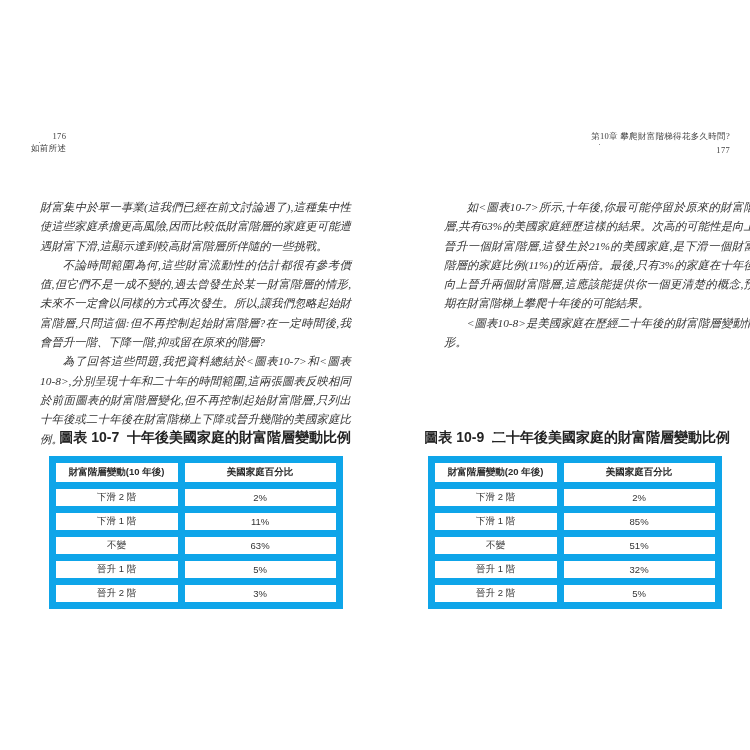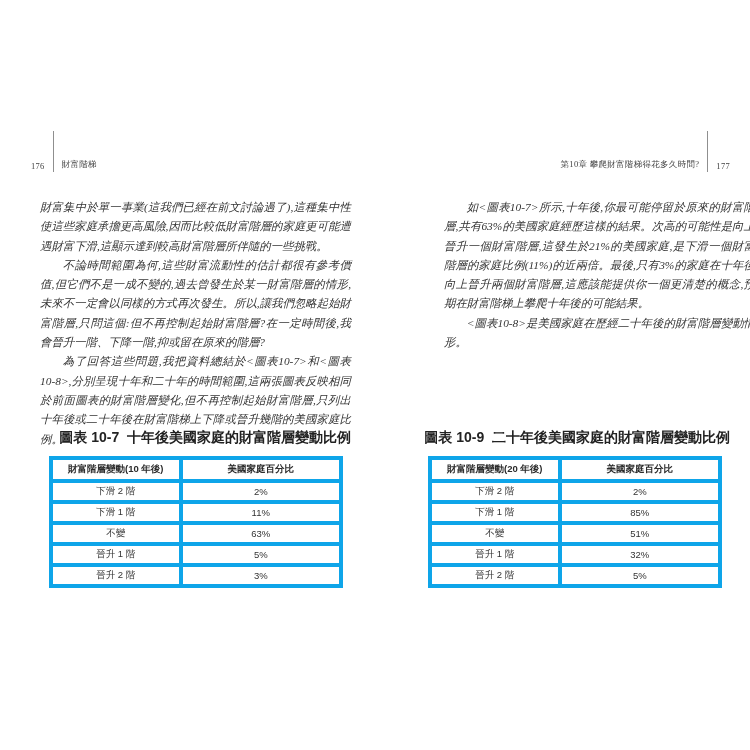--- a/index.html
+++ b/index.html
@@ -15,20 +15,21 @@
   
   .running-head {
     position: absolute;
     top: 131px;
     height: 41px;
     display: flex;
     align-items: flex-end;
     font-size: 8.5px;
     color: #3f3f3f;
     letter-spacing: 0.3px;
+    flex-direction: column;
   }
   .running-head .rule {
     align-self: stretch;
     width: 1px;
     background: #8f8f8f;
     margin: 0 8px;
   }
   .running-head span { padding-bottom: 1px; white-space: nowrap; }
   .rh-left  { left: 31px; }
   .rh-right { right: 20px; }
@@ -69,37 +70,37 @@
   table.data-table {
     width: 294px;
     margin: 0 auto;
     border-collapse: collapse;
     table-layout: fixed;
     font-size: 9.5px;
     color: #333333;
     border: 1.5px solid #777777;
   }
   table.data-table th, table.data-table td {
-    border: 4px solid #0ea5e9;
+    border: 7px solid #0ea5e9;
     text-align: center;
     padding: 0;
     font-weight: normal;
   }
   table.data-table th { height: 19px; font-weight: bold; color: #2b2b2b; }
   table.data-table td { height: 17px; }
   table.data-table col.c1 { width: 45%; }
   table.data-table col.c2 { width: 55%; }
 </style>
 </head>
 <body>
 
 <div class="running-head rh-left">
   <span>176</span>
   <span class="rule"></span>
-  <span>財富階梯</span>
+  <span>如前所述</span>
 </div>
 
 <div class="running-head rh-right">
   <span>第10章  攀爬財富階梯得花多久時間?</span>
   <span class="rule"></span>
   <span>177</span>
 </div>
 
 <div class="body-col col-left">
   <p>財富集中於單一事業(這我們已經在前文討論過了),這種集中性使這些家庭承擔更高風險,因而比較低財富階層的家庭更可能遭遇財富下滑,這顯示達到較高財富階層所伴隨的一些挑戰。</p>

